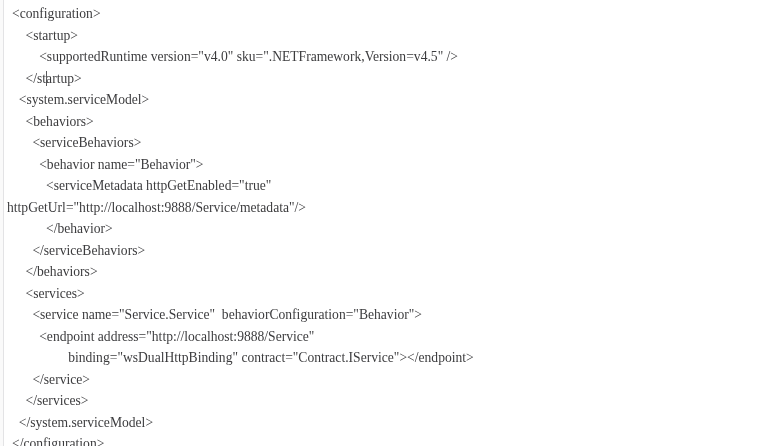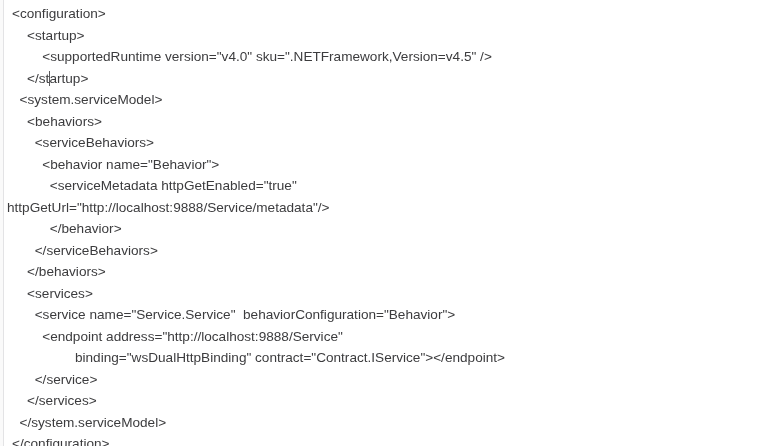--- a/index.html
+++ b/index.html
@@ -44,21 +44,21 @@
     width: 768px;
     padding: 3px 0 0 0;
     margin: 0;
   }
 
   .code-line {
     display: block;
     height: 21.5px;
     line-height: 21.5px;
     white-space: pre;
-    font-family: Liberation Sans, sans-serif;
+    font-family: Liberation Serif, serif;
     font-size: 13.6px;
     letter-spacing: 0px;
     color: #3c3c3e;
     padding-left: 12px;
     box-sizing: border-box;
     overflow: hidden;
   }
 
   
   .code-line.wrapped {

